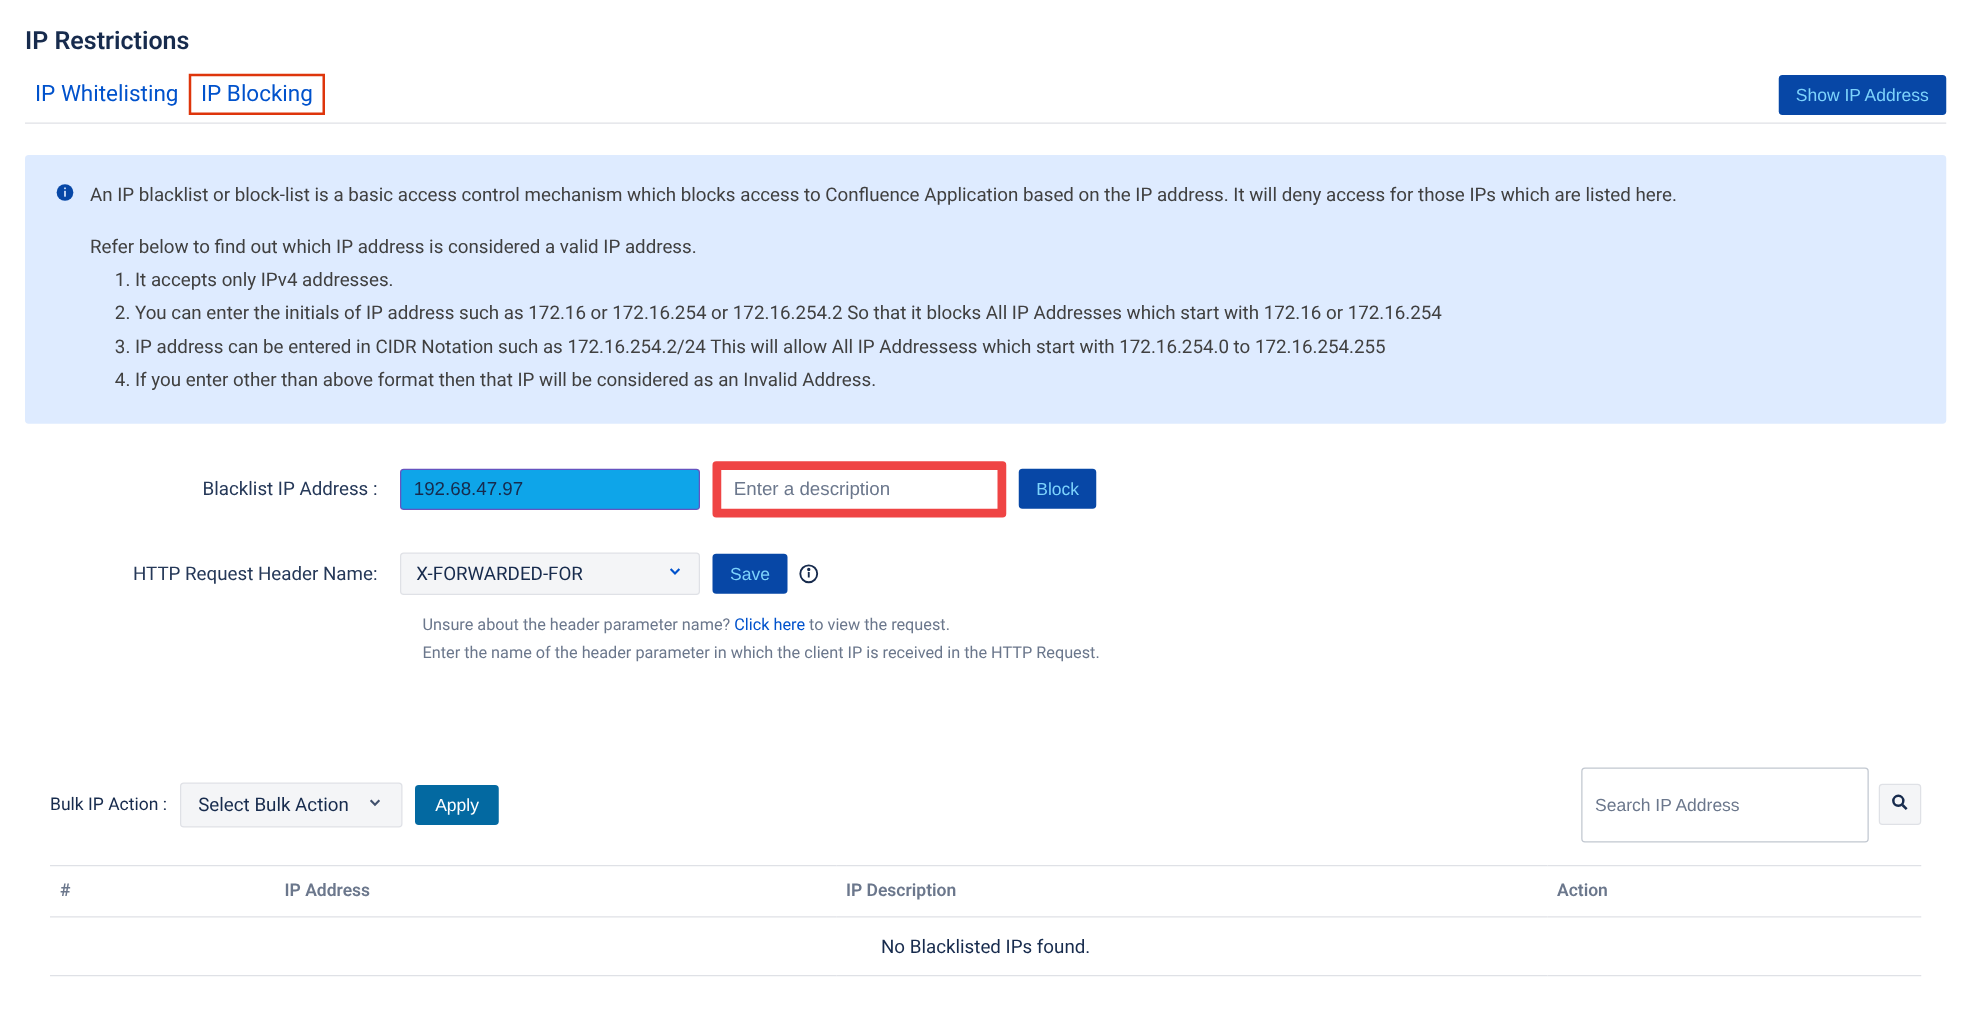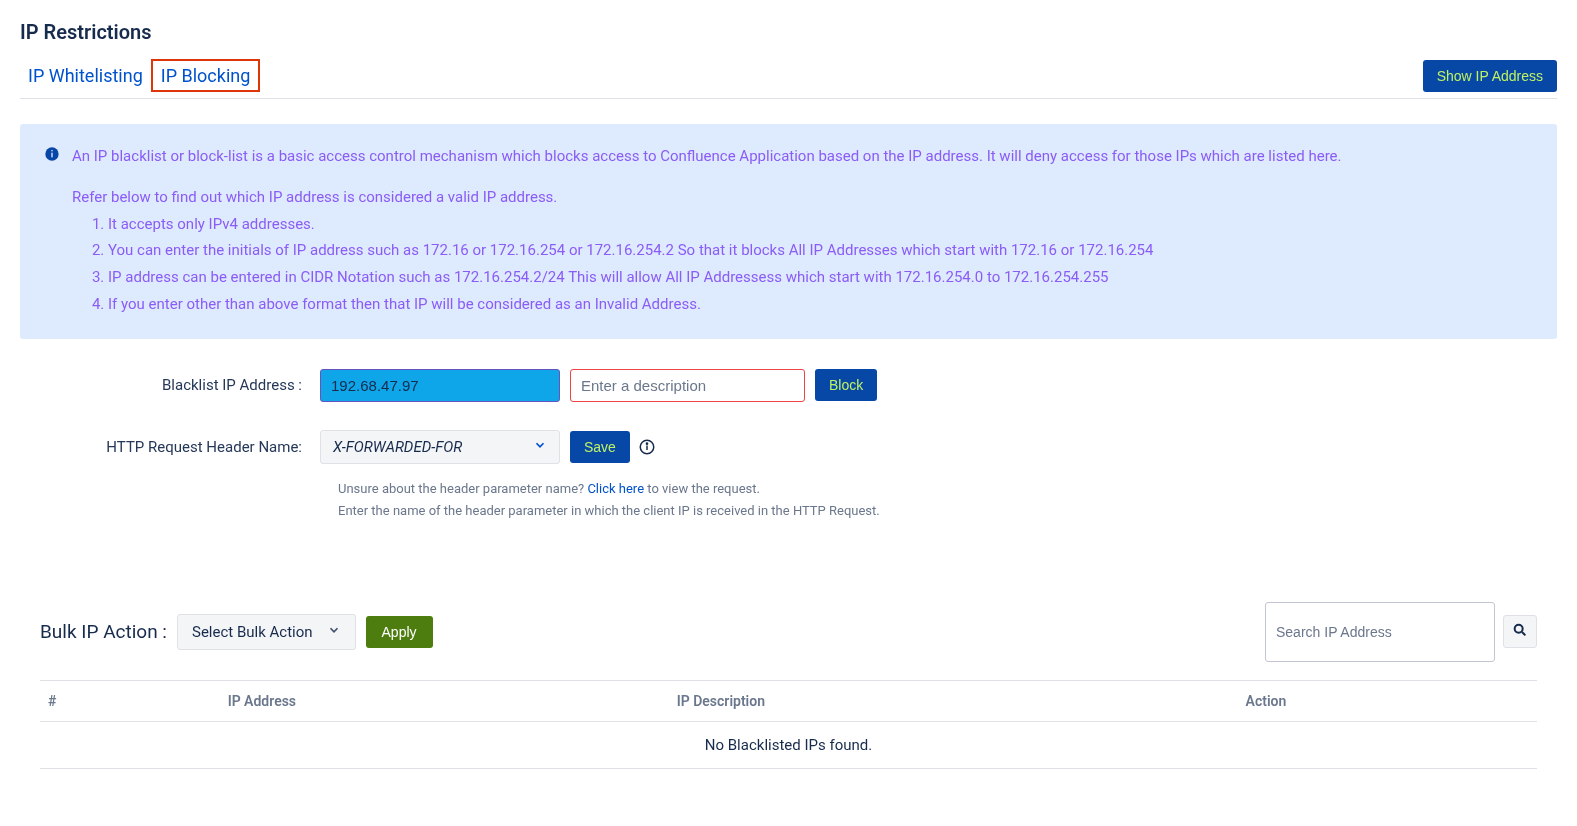--- a/index.html
+++ b/index.html
@@ -27,50 +27,50 @@
       color: #0052CC;
       font-size: 18px;
       padding: 4px 8px;
       cursor: pointer;
     }
     .tab.active {
       border: 2px solid #DE350B;
     }
     .btn-primary {
       background: #0747A6;
-      color: #bef264;
+      color: #7dd3fc;
       border: none;
       padding: 8px 14px;
       border-radius: 3px;
       font-size: 14px;
       font-weight: 500;
       cursor: pointer;
     }
     .btn-primary-bright {
-      background: #4d7c0f;
+      background: #0369a1;
       color: #fff;
       border: none;
       padding: 8px 16px;
       border-radius: 3px;
       font-size: 14px;
       font-weight: 500;
       cursor: pointer;
     }
     .info-panel {
       background: #DEEBFF;
       border-radius: 3px;
       padding: 20px 24px 20px 24px;
       margin-top: 25px;
       display: flex;
       gap: 12px;
       align-items: flex-start;
     }
     .info-icon-wrap { margin-top: 2px; color: #0747A6; flex-shrink: 0; }
     .info-icon-wrap svg { width: 16px; height: 16px; }
-    .info-body { color: #8b5cf6; font-size: 15px; line-height: 1.65; }
+    .info-body { color: #404040; font-size: 15px; line-height: 1.65; }
     .info-body p { margin-bottom: 2px; }
     .info-body .spacer { height: 14px; }
     .info-body ol { margin-left: 36px; }
     .info-body ol li { margin-bottom: 2px; }
 
     .form-area { margin-top: 30px; }
     .form-row {
       display: flex;
       align-items: center;
       margin-bottom: 28px;
@@ -88,41 +88,40 @@
       border: 1px solid #6554C0;
       border-radius: 3px;
       background: #0ea5e9;
       font-size: 15px;
       margin-right: 10px;
       color: #172B4D;
     }
     .desc-input {
       width: 235px;
       padding: 7px 10px;
-      border: 1px solid #ef4444;
+      border: 7px solid #ef4444;
       border-radius: 3px;
       font-size: 15px;
       margin-right: 10px;
       color: #be185d;
     }
     .desc-input::placeholder { color: #6B778C; }
     .select-like {
       width: 240px;
       padding: 7px 12px;
       border: 1px solid #DFE1E6;
       background: #F4F5F7;
       border-radius: 3px;
       font-size: 15px;
       margin-right: 10px;
       display: flex;
       justify-content: space-between;
       align-items: center;
       cursor: pointer;
       color: #172B4D;
-      font-style: italic;
     }
     .chev { color: #0052CC; }
     .chev svg, .chev-dark svg { width: 14px; height: 14px; }
     .chev-dark { color: #42526E; }
     .info-circle {
       display: inline-flex;
       align-items: center;
       margin-left: 8px;
       color: #172B4D;
     }
@@ -139,21 +138,21 @@
     .bulk-area {
       margin-top: 80px;
       padding: 0 20px;
     }
     .bulk-row {
       display: flex;
       justify-content: space-between;
       align-items: center;
     }
     .bulk-left { display: flex; align-items: center; gap: 10px; }
-    .bulk-label { font-size: 19px; color: #172B4D; }
+    .bulk-label { font-size: 14px; color: #172B4D; }
     .bulk-select {
       padding: 8px 14px;
       border: 1px solid #DFE1E6;
       background: #F4F5F7;
       border-radius: 3px;
       font-size: 15px;
       display: flex;
       align-items: center;
       gap: 14px;
       cursor: pointer;

